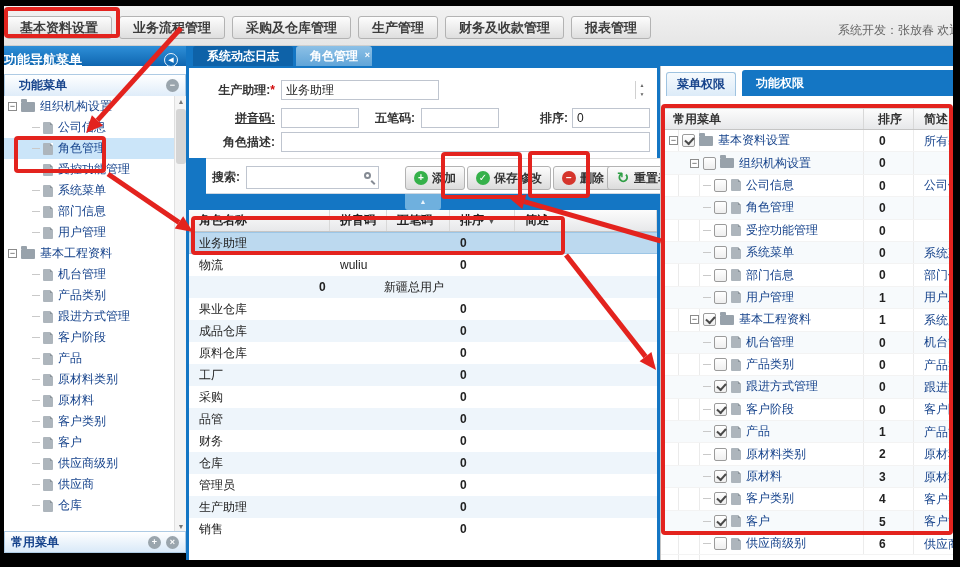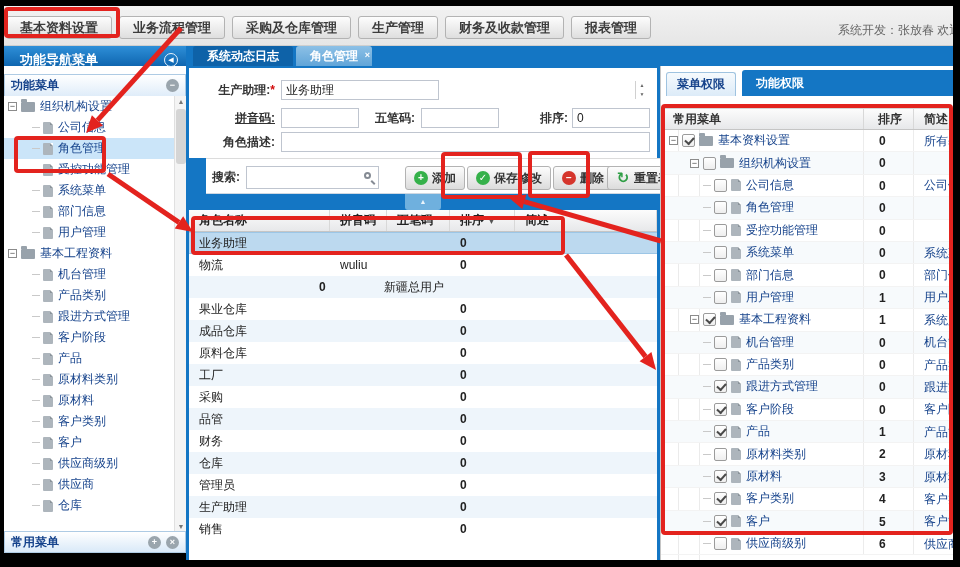--- a/index.html
+++ b/index.html
@@ -13,25 +13,25 @@
   .mbtn{height:23px;line-height:21px;padding:0 13px;font-size:13px;font-weight:bold;color:#3c3c3c;
         background:linear-gradient(#fdfdfd,#dedede);border:1px solid #b3b3b3;border-radius:3px;white-space:nowrap;}
   #devinfo{position:absolute;left:834px;top:16px;font-size:12px;color:#666;white-space:nowrap;}
 
   
   #bluebar{left:4px;top:46px;width:949px;height:20px;background:#1476c4;}
 
   
   #sidebar{left:4px;top:46px;width:182px;height:507px;background:#fff;}
   #sidehead{position:absolute;left:0;top:0;width:182px;height:20px;background:linear-gradient(#2e8fd8,#0f66b0);
-            color:#fff;font-size:13px;font-weight:bold;line-height:28px;padding-left:16px;}
+            color:#fff;font-size:13px;font-weight:bold;line-height:28px;padding-left:0;text-decoration:underline;}
   .circbtn{position:absolute;right:8px;top:7px;width:14px;height:14px;border:1px solid #e8f2fb;border-radius:50%;
            color:#fff;font-size:7px;line-height:12px;text-align:center;}
   #accordhead{position:absolute;left:0;top:28px;width:182px;height:27px;background:linear-gradient(#ffffff,#d9e9f8);
-              border:1px solid #aecbe4;font-size:12px;font-weight:bold;color:#15428b;line-height:20px;padding-left:6px;}
+              border:1px solid #aecbe4;font-size:12px;font-weight:bold;color:#15428b;line-height:20px;padding-left:14px;}
   .gcirc{position:absolute;right:6px;top:4px;width:13px;height:13px;border-radius:50%;background:#9aa5ad;color:#fff;
          font-size:9px;line-height:12px;text-align:center;font-weight:bold;}
   #sidetree{position:absolute;left:0;top:50px;width:170px;height:437px;overflow:hidden;background:#fff;}
   .srow{display:flex;align-items:center;height:21px;font-size:12px;color:#15428b;white-space:nowrap;}
   .srow.ssel{background:#cbe5f9;}
   .exp{flex:none;width:9px;height:9px;border:1px solid #8b8b8b;background:#fff;font-size:9px;line-height:7px;
        text-align:center;color:#444;margin-right:4px;}
   .fold{flex:none;width:14px;height:10px;background:#98a2ab;border-radius:1px;position:relative;margin-right:5px;}
   .fold:before{content:"";position:absolute;top:-3px;left:0;width:6px;height:3px;background:#98a2ab;border-radius:1px 1px 0 0;}
   .file{flex:none;width:10px;height:12px;background:#adb5bc;border-radius:1px;position:relative;margin-right:5px;}

